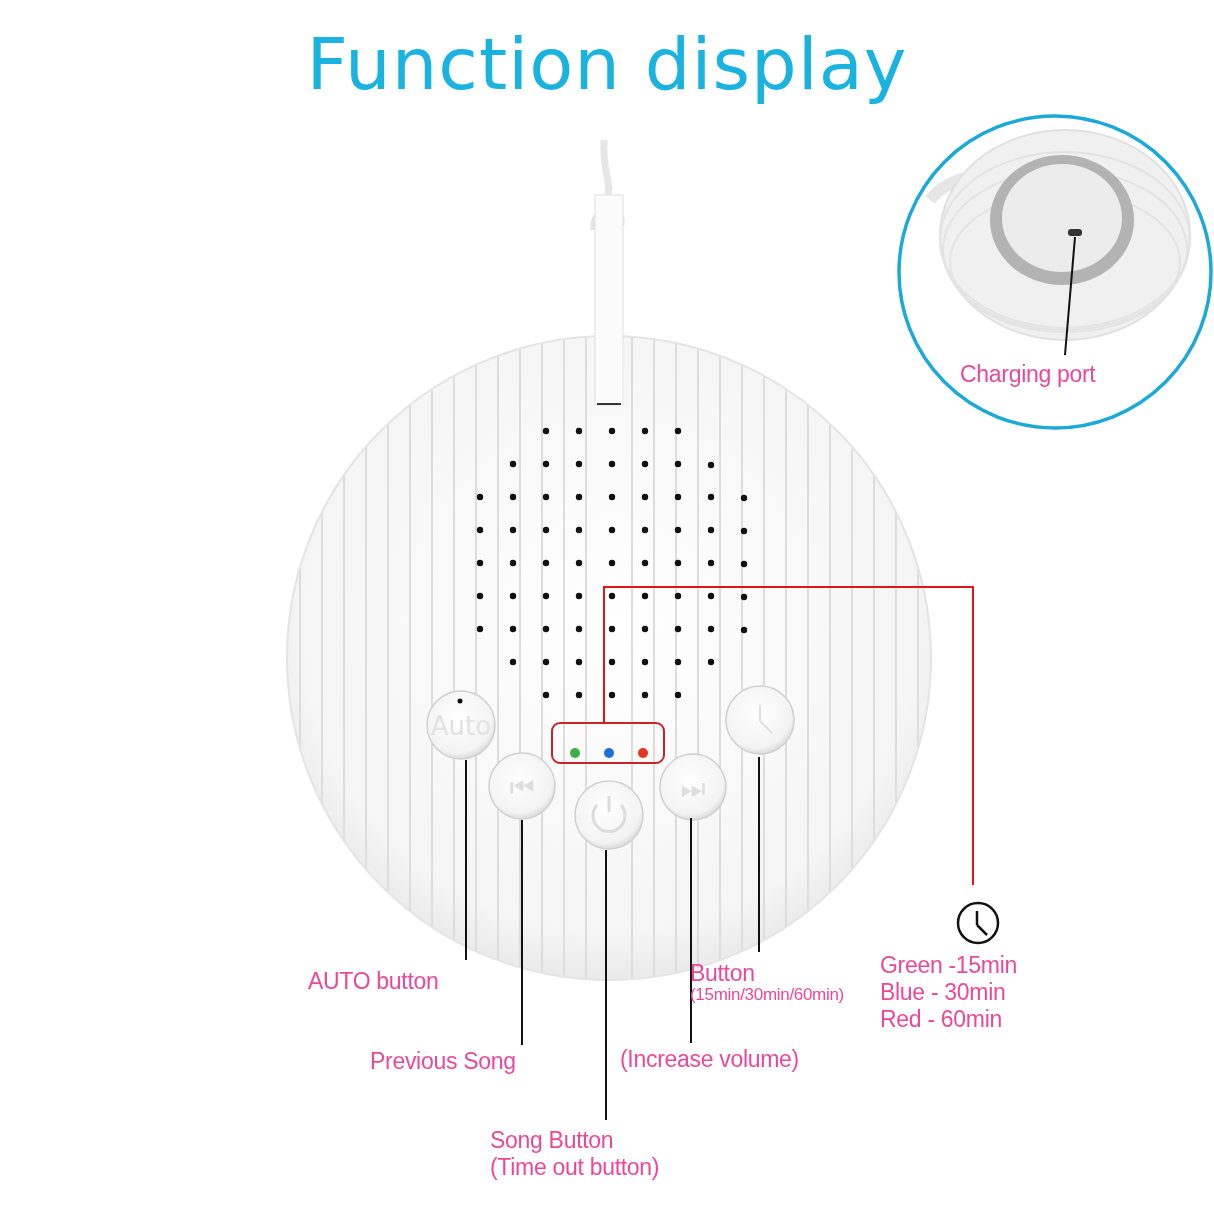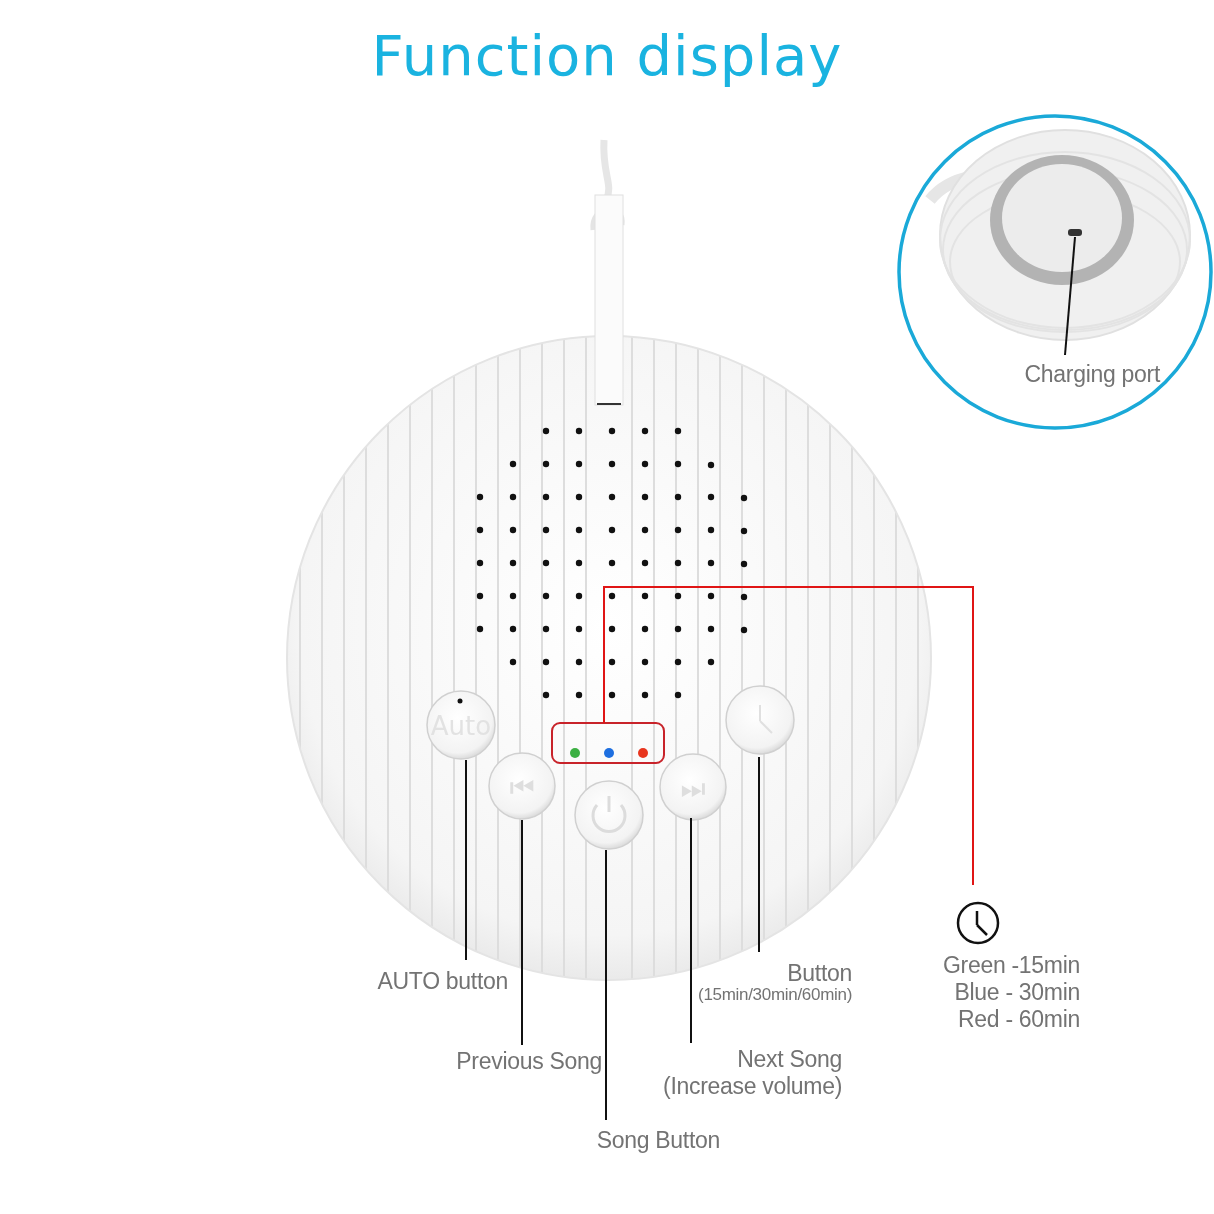--- a/index.html
+++ b/index.html
@@ -1,21 +1,21 @@
 <!DOCTYPE html>
 <html><head>
 <meta charset="utf-8">
 <style>
   html, body { margin:0; padding:0; background:#ffffff; }
   body { width:1214px; height:1214px; position:relative; overflow:hidden;
          font-family:"DejaVu Sans", "Liberation Sans", sans-serif; color:#111; }
   .abs { position:absolute; }
-  .title { left:0; width:1214px; top:28px; text-align:center; font-size:56px;
+  .title { left:0; width:1214px; top:28px; text-align:center; font-size:72px;
            font-weight:400; letter-spacing:1px; line-height:1; }
-  .label { text-align:right; font-size:23px; line-height:27px; color:#737373;
+  .label { text-align:left; font-size:23px; line-height:27px; color:#ec4899;
            font-family:"Liberation Sans", sans-serif; letter-spacing:-0.3px; }
   .label.small { font-size:17px; line-height:16px; }
   .leader { background:#111; width:2px; }
 </style>
 </head>
 <body>
 
 <div class="abs title" style="color:#1ab3e0;">Function display</div>
 
 <svg class="abs" style="left:0;top:0;" width="1214" height="1214">
@@ -214,24 +214,24 @@
 <div class="abs leader" style="left:758px;top:757px;height:195px;"></div>
 
 <div class="abs label" style="left:308px;top:968px;width:200px;">AUTO button</div>
 
 <div class="abs label" style="left:370px;top:1048px;width:232px;">
   <div>Previous Song</div>
 </div>
 
 <div class="abs label" style="left:490px;top:1127px;width:230px;">
   <div>Song Button</div>
+  <div>(Time out button)</div>
 </div>
 
 <div class="abs label" style="left:620px;top:1046px;width:222px;">
-  <div>Next Song</div>
   <div>(Increase volume)</div>
 </div>
 
 <div class="abs" style="left:690px;top:960px;width:162px;text-align:center;">
   <div class="label">Button</div>
   <div class="label small">(15min/30min/60min)</div>
 </div>
 
 <div class="abs label" style="left:982px;top:380px;width:0;"></div>
 <div class="abs label" style="left:960px;top:361px;width:200px;">Charging port</div>

